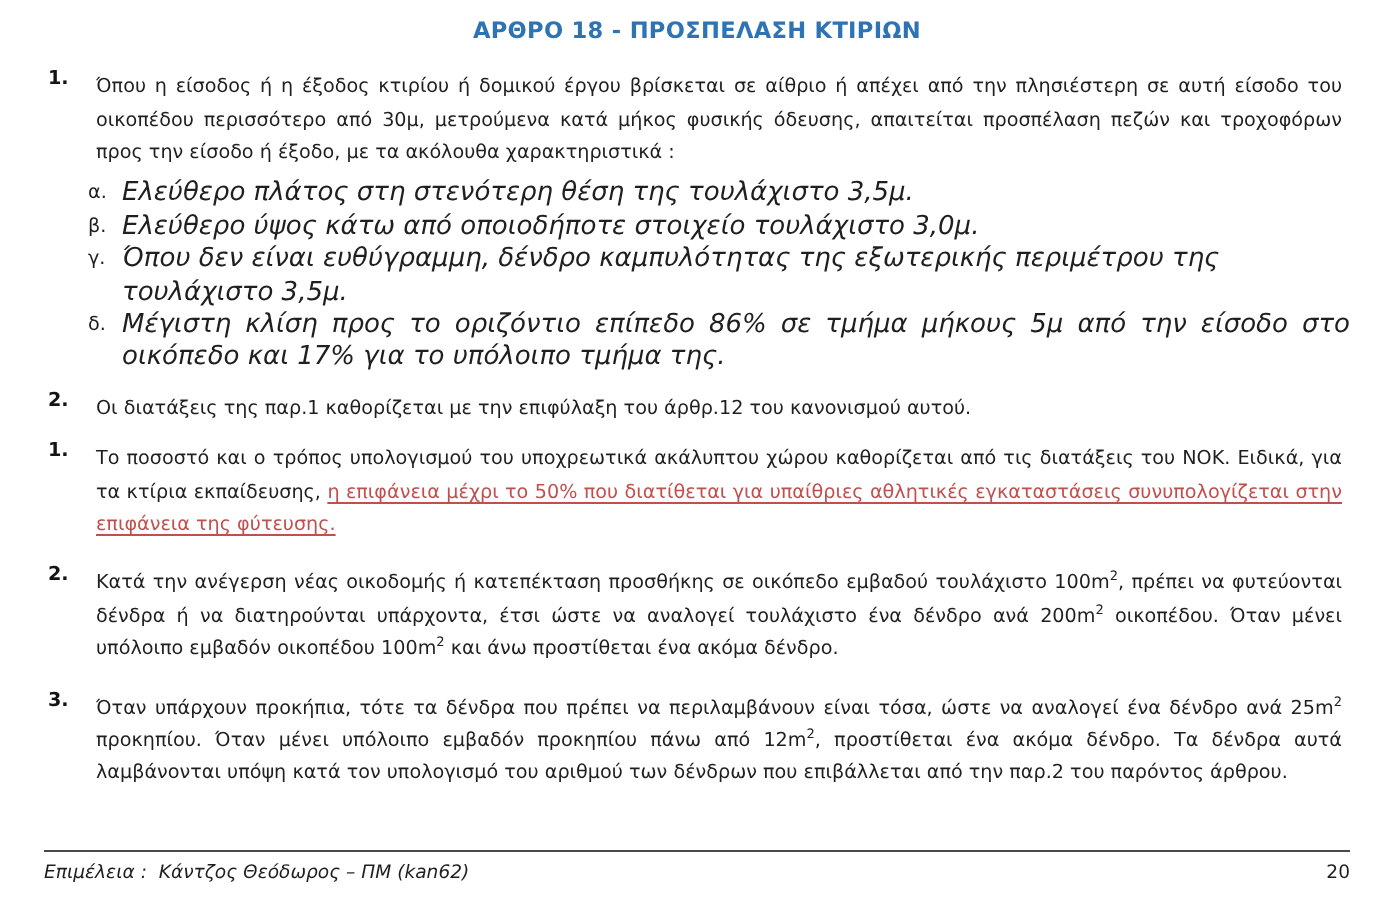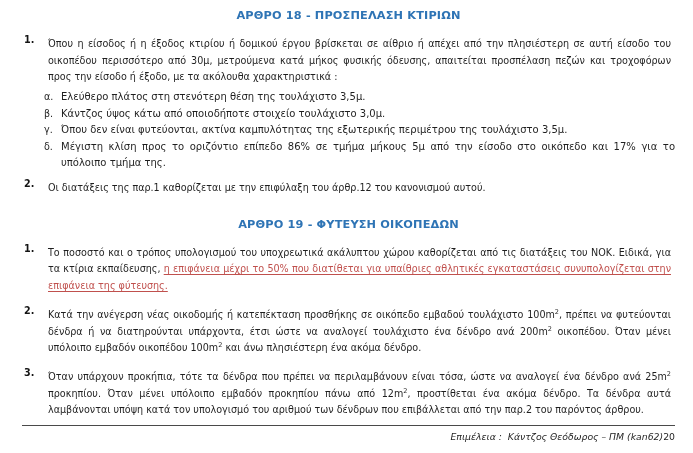--- a/index.html
+++ b/index.html
@@ -92,24 +92,25 @@
   }
   .sub-marker {
     flex: 0 0 auto;
     width: 17px;
     font-size: 9.6px;
     line-height: 16.4px;
     color: #1f1f1f;
   }
   .sub-body {
     flex: 1 1 auto;
-    font-size: 10px;
+    font-size: 13px;
     line-height: 16.4px;
     text-align: left;
     color: #1f1f1f;
+    font-style: italic;
   }
   .sub-item.justified .sub-body {
     text-align: justify;
     text-justify: inter-word;
   }
 
   
   .redline {
     color: #c0504d;
     text-decoration: underline;
@@ -131,21 +132,21 @@
   }
   .footer-rule {
     border: 0;
     border-top: 1px solid #4a4a4a;
     margin: 0 0 5px 0;
     height: 0;
   }
   .footer-row {
     display: flex;
     align-items: baseline;
-    justify-content: flex-end;
+    justify-content: space-between;
   }
   .footer-credit {
     font-style: italic;
     font-size: 9.3px;
     color: #1f1f1f;
     white-space: pre;
   }
   .footer-page {
     font-size: 9.3px;
     color: #1f1f1f;
@@ -171,56 +172,55 @@
         <div class="num-body">
           <p>Όπου η είσοδος ή η έξοδος κτιρίου ή δομικού έργου βρίσκεται σε αίθριο ή απέχει από την πλησιέστερη σε αυτή είσοδο του οικοπέδου περισσότερο από 30μ, μετρούμενα κατά μήκος φυσικής όδευσης, απαιτείται προσπέλαση πεζών και τροχοφόρων προς την είσοδο ή έξοδο, με τα ακόλουθα χαρακτηριστικά :</p>
 
           <div class="sub-list">
             <div class="sub-item">
               <div class="sub-marker">α.</div>
               <div class="sub-body">Ελεύθερο πλάτος στη στενότερη θέση της τουλάχιστο 3,5μ.</div>
             </div>
             <div class="sub-item">
               <div class="sub-marker">β.</div>
-              <div class="sub-body">Κάντζος ύψος κάτω από οποιοδήποτε στοιχείο τουλάχιστο 3,0μ.</div>
+              <div class="sub-body">Ελεύθερο ύψος κάτω από οποιοδήποτε στοιχείο τουλάχιστο 3,0μ.</div>
             </div>
             <div class="sub-item">
               <div class="sub-marker">γ.</div>
-              <div class="sub-body">Όπου δεν είναι φυτεύονται, ακτίνα καμπυλότητας της εξωτερικής περιμέτρου της τουλάχιστο 3,5μ.</div>
+              <div class="sub-body">Όπου δεν είναι ευθύγραμμη, δένδρο καμπυλότητας της εξωτερικής περιμέτρου της τουλάχιστο 3,5μ.</div>
             </div>
             <div class="sub-item justified">
               <div class="sub-marker">δ.</div>
               <div class="sub-body">Μέγιστη κλίση προς το οριζόντιο επίπεδο 86% σε τμήμα μήκους 5μ από την είσοδο στο οικόπεδο και 17% για το υπόλοιπο τμήμα της.</div>
             </div>
           </div>
         </div>
       </div>
 
       <div class="num-item">
         <div class="num-marker">2.</div>
         <div class="num-body">
           <p>Οι διατάξεις της παρ.1 καθορίζεται με την επιφύλαξη του άρθρ.12 του κανονισμού αυτού.</p>
         </div>
       </div>
     </section>
 
     <section class="article-block second">
-      <h1 class="article-heading">ΑΡΘΡΟ 19 - ΦΥΤΕΥΣΗ ΟΙΚΟΠΕΔΩΝ</h1>
 
       <div class="num-item">
         <div class="num-marker">1.</div>
         <div class="num-body">
           <p><span>Το ποσοστό και ο τρόπος υπολογισμού του υποχρεωτικά ακάλυπτου χώρου καθορίζεται από τις διατάξεις του ΝΟΚ. Ειδικά, για τα κτίρια εκπαίδευσης, </span><span class="redline">η επιφάνεια μέχρι το 50% που διατίθεται για υπαίθριες αθλητικές εγκαταστάσεις συνυπολογίζεται στην επιφάνεια της φύτευσης.</span></p>
         </div>
       </div>
 
       <div class="num-item">
         <div class="num-marker">2.</div>
         <div class="num-body">
-          <p><span>Κατά την ανέγερση νέας οικοδομής ή κατεπέκταση προσθήκης σε οικόπεδο εμβαδού τουλάχιστο 100m</span><sup>2</sup><span>, πρέπει να φυτεύονται δένδρα ή να διατηρούνται υπάρχοντα, έτσι ώστε να αναλογεί τουλάχιστο ένα δένδρο ανά 200m</span><sup>2</sup><span> οικοπέδου. Όταν μένει υπόλοιπο εμβαδόν οικοπέδου 100m</span><sup>2</sup><span> και άνω πλησιέστερη ένα ακόμα δένδρο.</span></p>
+          <p><span>Κατά την ανέγερση νέας οικοδομής ή κατεπέκταση προσθήκης σε οικόπεδο εμβαδού τουλάχιστο 100m</span><sup>2</sup><span>, πρέπει να φυτεύονται δένδρα ή να διατηρούνται υπάρχοντα, έτσι ώστε να αναλογεί τουλάχιστο ένα δένδρο ανά 200m</span><sup>2</sup><span> οικοπέδου. Όταν μένει υπόλοιπο εμβαδόν οικοπέδου 100m</span><sup>2</sup><span> και άνω προστίθεται ένα ακόμα δένδρο.</span></p>
         </div>
       </div>
 
       <div class="num-item">
         <div class="num-marker">3.</div>
         <div class="num-body">
           <p><span>Όταν υπάρχουν προκήπια, τότε τα δένδρα που πρέπει να περιλαμβάνουν είναι τόσα, ώστε να αναλογεί ένα δένδρο ανά 25m</span><sup>2</sup><span> προκηπίου. Όταν μένει υπόλοιπο εμβαδόν προκηπίου πάνω από 12m</span><sup>2</sup><span>, προστίθεται ένα ακόμα δένδρο. Τα δένδρα αυτά λαμβάνονται υπόψη κατά τον υπολογισμό του αριθμού των δένδρων που επιβάλλεται από την παρ.2 του παρόντος άρθρου.</span></p>
         </div>
       </div>
     </section>

